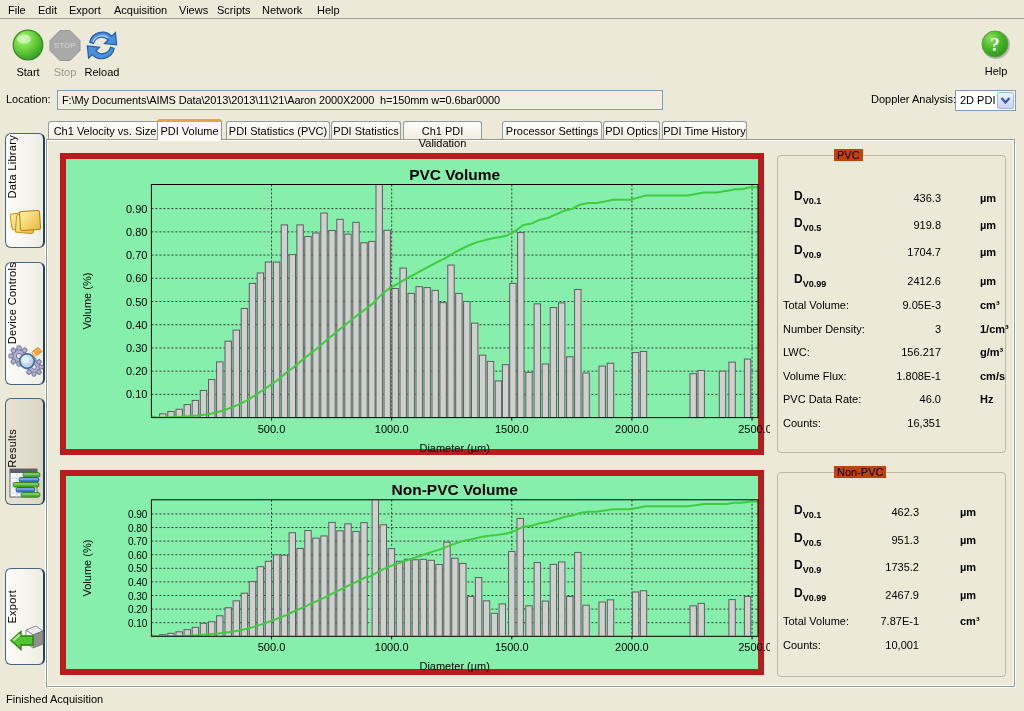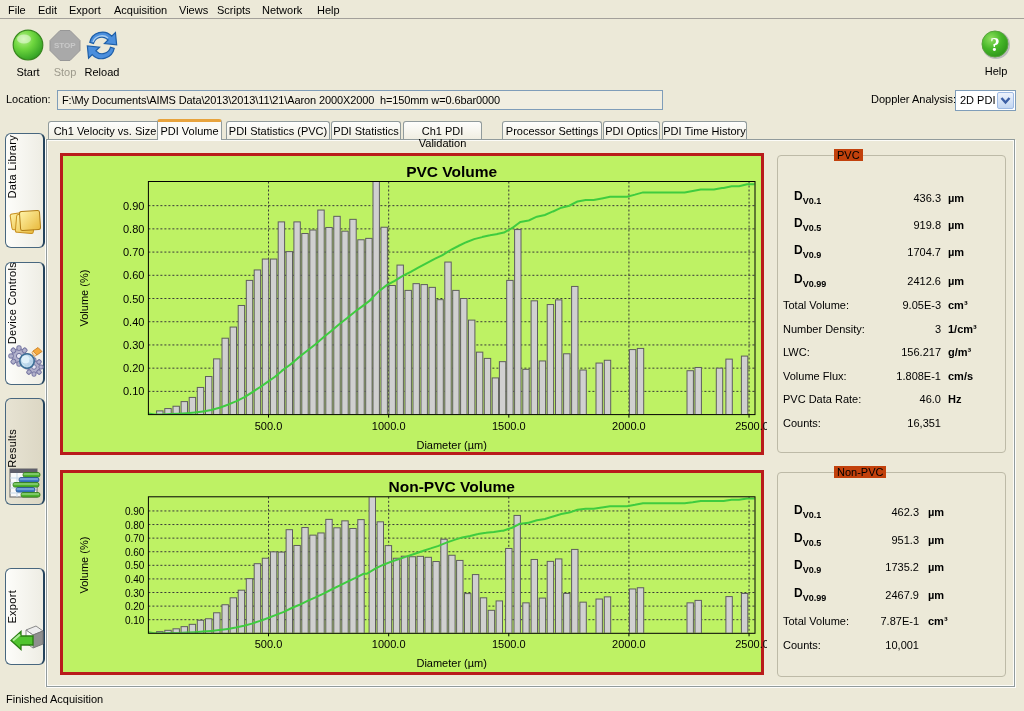--- a/index.html
+++ b/index.html
@@ -10,28 +10,28 @@
 .tbtn .lbl { margin-top:1px; }
 .loclbl { position:absolute; top:93px; left:6px; }
 .locfield { position:absolute; top:90px; left:57px; width:606px; height:20px; background:#f1eee1; border:1px solid #7f9db9; padding:3px 0 0 4px; white-space:nowrap; overflow:hidden; letter-spacing:-0.12px; }
 .doplbl { position:absolute; top:93px; left:871px; }
 .combo { position:absolute; top:90px; left:955px; width:61px; height:21px; background:#fff; border:1px solid #7f9db9; padding:3px 0 0 4px; }
 .cbtn { position:absolute; top:1px; right:1px; width:17px; height:17px; border:1px solid #9ebae4; border-radius:2px; background:linear-gradient(#eef3fc,#c2d6f2); }
 .tabstrip { position:absolute; top:119px; left:46px; width:969px; height:20px; }
 .tab { position:absolute; top:2px; height:18px; background:linear-gradient(#fefefc,#f0eee2); border:1px solid #919b9c; border-bottom:none; border-radius:3px 3px 0 0; text-align:center; padding-top:3px; z-index:2; }
 .tab.sel { top:0; height:21px; background:#fbfaf6; border-top:3px solid #e8a33d; padding-top:3px; z-index:3; }
 .frame { position:absolute; left:46px; top:139px; width:969px; height:548px; background:#ece9d8; border:1px solid #919b9c; box-shadow:inset 1px 1px 0 #fcfcf8, inset -1px -1px 0 #fcfcf8, 1px 1px 0 #fdfdfb, -1px 0 0 #fdfdfb; }
-.panel { position:absolute; background:#bef264; border:3px solid #b91c1c;padding-left:20px; }
+.panel { position:absolute; background:#86efac; border:6px solid #b91c1c;padding-left:20px; }
 .fs { position:absolute; border:1px solid #bdbaa7; border-radius:4px; }
 .fs .leg { position:absolute; top:-7px; left:8px; background:#c2410c; padding:0 3px;margin-left:48px; }
 .dlab { position:absolute; left:16px; font-weight:bold; font-size:12px; }
 .dsub { font-size:9px; font-weight:bold; vertical-align:-4px; }
 .blab { position:absolute; left:5px; font-weight:normal; }
 .dval { position:absolute; text-align:right; }
-.duni { position:absolute; font-weight:bold; }
+.duni { position:absolute; font-weight:bold;margin-left:32px; }
 .sbtn { position:absolute; left:5px; width:40px; background:linear-gradient(90deg,#fdfdfa,#eeede4); border:1px solid #48677f; border-right:2px solid #24435c; border-radius:6px; }
 .sbtn.sel { background:linear-gradient(90deg,#e7e3d3,#dcd7c4); }
 .stext { position:absolute; left:0; width:100%; writing-mode:vertical-rl; transform:rotate(180deg); text-align:center; letter-spacing:0.3px; white-space:nowrap; height:auto; }
 .sicon { position:absolute; bottom:4px; left:2px; }
 .status { position:absolute; top:693px; left:6px; }
 </style></head><body>
 <div class="menu">
 <span style="left:8px">File</span>
     <span style="left:38px">Edit</span>
     <span style="left:69px">Export</span>

